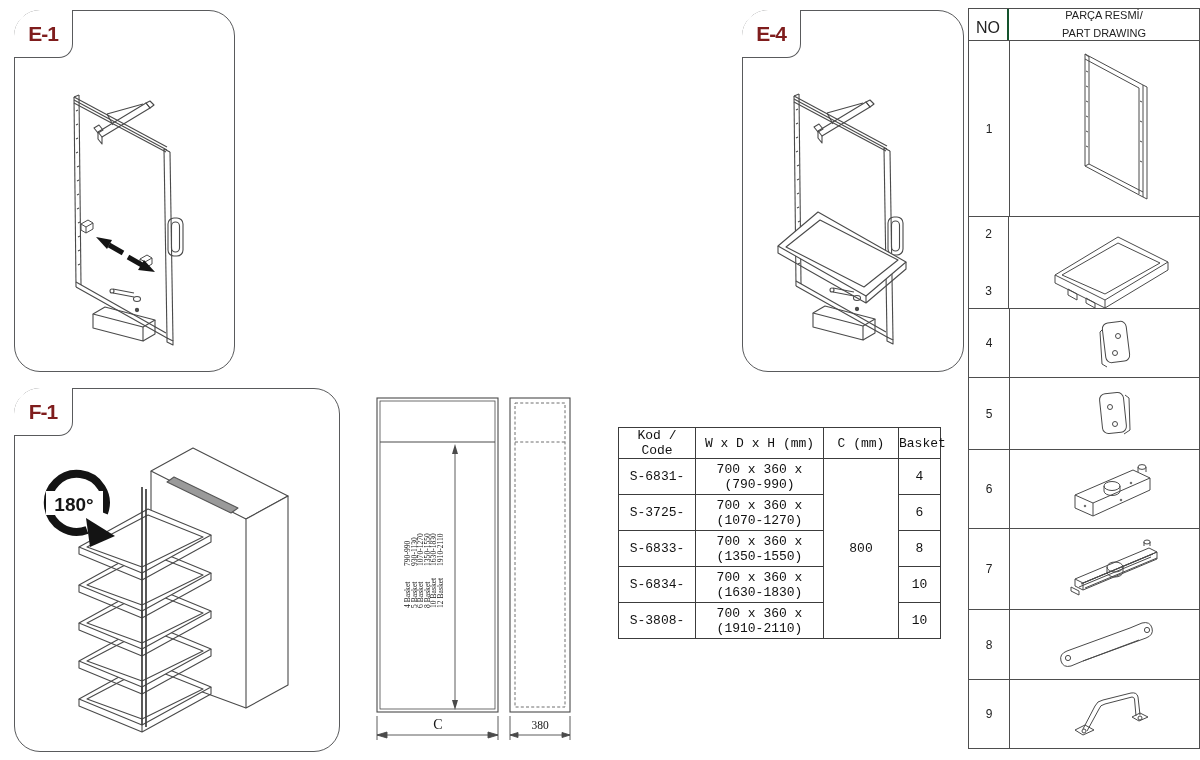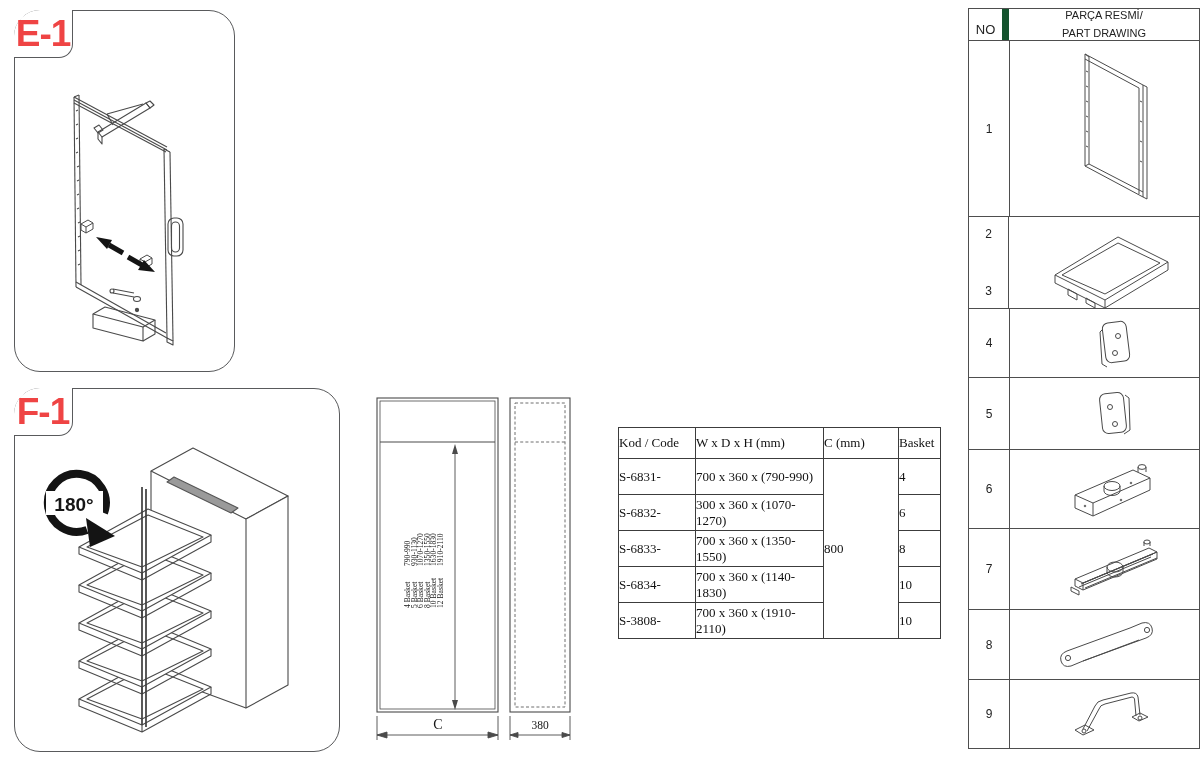--- a/index.html
+++ b/index.html
@@ -4,42 +4,42 @@
 <style>
   html,body{margin:0;padding:0;background:#fff;}
   .page{position:relative;width:1200px;height:760px;background:#ffffff;overflow:hidden;
         font-family:"Liberation Sans",sans-serif;color:#222;}
   
   .panel{position:absolute;border:1.6px solid #595a5c;border-radius:26px;background:#fff;}
   .tab{position:absolute;top:-1px;left:-1px;width:58px;height:47px;background:#fff;
        border-right:1.6px solid #595a5c;border-bottom:1.6px solid #595a5c;
        border-bottom-right-radius:14px;border-top-left-radius:26px;
        display:flex;align-items:center;justify-content:center;z-index:3;}
-  .tab span{font-weight:bold;font-size:37px;letter-spacing:-1px;color:#ef4444;}
+  .tab span{font-weight:bold;font-size:21px;letter-spacing:-1px;color:#7f1d1d;}
   .panel svg.art{position:absolute;left:0;top:0;}
   
   table.spec{position:absolute;left:618px;top:427px;width:322px;border-collapse:collapse;
              font-family:"Liberation Serif",serif;font-size:13px;color:#111;table-layout:fixed;}
-  table.spec td,table.spec th{border:1px solid #3c3c3c;text-align:left;vertical-align:middle;
-             font-weight:normal;padding:0;}
+  table.spec td,table.spec th{border:1px solid #3c3c3c;text-align:center;vertical-align:middle;
+             font-weight:normal;padding:0;font-family:Liberation Mono, monospace;}
   table.spec tr.hd{height:31px;}
   table.spec tr.bd{height:36px;}
   
   .parts{position:absolute;left:968px;top:8px;width:230px;border:1px solid #4e4e4e;background:#fff;}
   .parts .hrow{display:flex;height:31px;border-bottom:1px solid #4e4e4e;}
   .parts .row{display:flex;border-bottom:1px solid #4e4e4e;}
   .parts .row:last-child{border-bottom:none;}
   .nocell{width:40px;border-right:1px solid #4e4e4e;display:flex;align-items:center;
           justify-content:center;font-size:12px;color:#222;position:relative;}
   .nocell.dual{flex-direction:column;justify-content:space-between;padding:10px 0;box-sizing:border-box;}
   .dcell{flex:1;display:flex;align-items:center;justify-content:center;overflow:hidden;}
   .hdr-draw{flex:1;display:flex;flex-direction:column;align-items:center;justify-content:space-between;
             font-size:11px;line-height:13px;color:#222;}
-  .hdr-no{width:40px;border-right:7px solid #14532d;display:flex;align-items:flex-end;
-          justify-content:center;font-size:13px;padding-bottom:3px;box-sizing:border-box;}
+  .hdr-no{width:40px;border-right:2px solid #14532d;display:flex;align-items:flex-end;
+          justify-content:center;font-size:16px;padding-bottom:3px;box-sizing:border-box;}
   
   svg text{fill:#151515;}
   .rot{font-family:"Liberation Serif",serif;font-size:7.6px;}
   .dimC{font-family:"Liberation Serif",serif;font-size:14px;}
   .dim380{font-family:"Liberation Serif",serif;font-size:11.5px;}
   .deg{font-family:"Liberation Sans",sans-serif;font-weight:bold;font-size:19px;}
 </style>
 </head>
 <body>
 
@@ -108,20 +108,33 @@
         <line x1="108" y1="242" x2="94" y2="234" stroke="#141414" stroke-width="5"></line>
         <polygon points="81,226 97,229 92,238"></polygon>
         <line x1="113" y1="246" x2="127" y2="254" stroke="#141414" stroke-width="5"></line>
         <polygon points="140,261 123,259 129,249"></polygon>
       </g>
     </svg>
   </div>
 
 
 
+  <div class="panel" style="left:742px;top:10px;width:220px;height:360px">
+    <div class="tab">
+      <span>E-4</span>
+    </div>
+    <svg class="art" width="220" height="360" viewBox="0 0 220 360">
+      <use href="#asm-frame" transform="translate(-8,-1)"></use>
+      <g stroke="#4a4a4a" stroke-width="1.1" stroke-linejoin="round">
+        <path fill="#fff" d="M75,201 L163,251 L123,285 L35,235 Z"></path>
+        <path fill="none" d="M77,209 L155,249 L121,276 L43,236 Z"></path>
+        <path fill="none" d="M35,235 L35,242 L123,292 L123,285 M123,292 L163,258 L163,251"></path>
+      </g>
+    </svg>
+  </div>
 
   <div class="panel" style="left:14px;top:388px;width:324px;height:362px">
     <div class="tab">
       <span>F-1</span>
     </div>
     <svg class="art" width="324" height="362" viewBox="0 0 324 362">
 
       <g stroke="#4a4a4a" stroke-width="1.1" stroke-linejoin="round">
         <path fill="#fff" d="M136,82 L178,59 L273,107 L231,130 Z"></path>
         <path fill="#fff" d="M231,130 L273,107 L273,296 L231,319 Z"></path>
@@ -215,32 +228,32 @@
       <th>C (mm)</th>
       <th>Basket</th>
     </tr>
     <tr class="bd">
       <td>S-6831-</td>
       <td>700 x 360 x (790-990)</td>
       <td rowspan="5">800</td>
       <td>4</td>
     </tr>
     <tr class="bd">
-      <td>S-6832-</td>
-      <td>300 x 360 x (1070-1270)</td>
+      <td>S-3725-</td>
+      <td>700 x 360 x (1070-1270)</td>
       <td>6</td>
     </tr>
     <tr class="bd">
       <td>S-6833-</td>
       <td>700 x 360 x (1350-1550)</td>
       <td>8</td>
     </tr>
     <tr class="bd">
       <td>S-6834-</td>
-      <td>700 x 360 x (1140-1830)</td>
+      <td>700 x 360 x (1630-1830)</td>
       <td>10</td>
     </tr>
     <tr class="bd">
       <td>S-3808-</td>
       <td>700 x 360 x (1910-2110)</td>
       <td>10</td>
     </tr>
   </tbody>
     </table>
 

